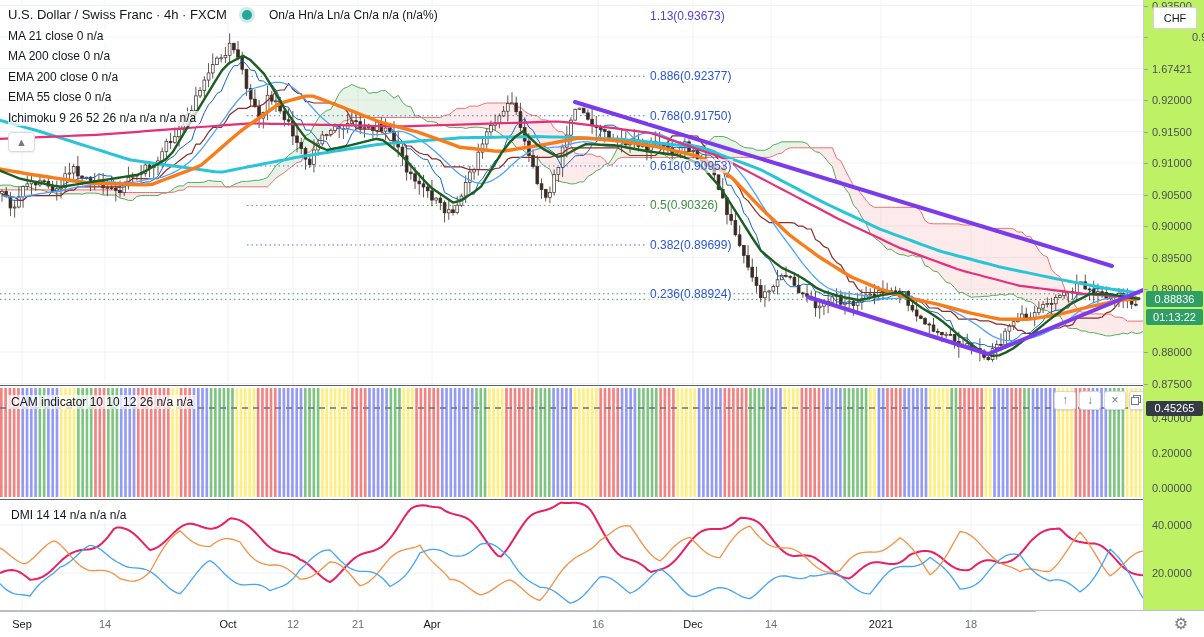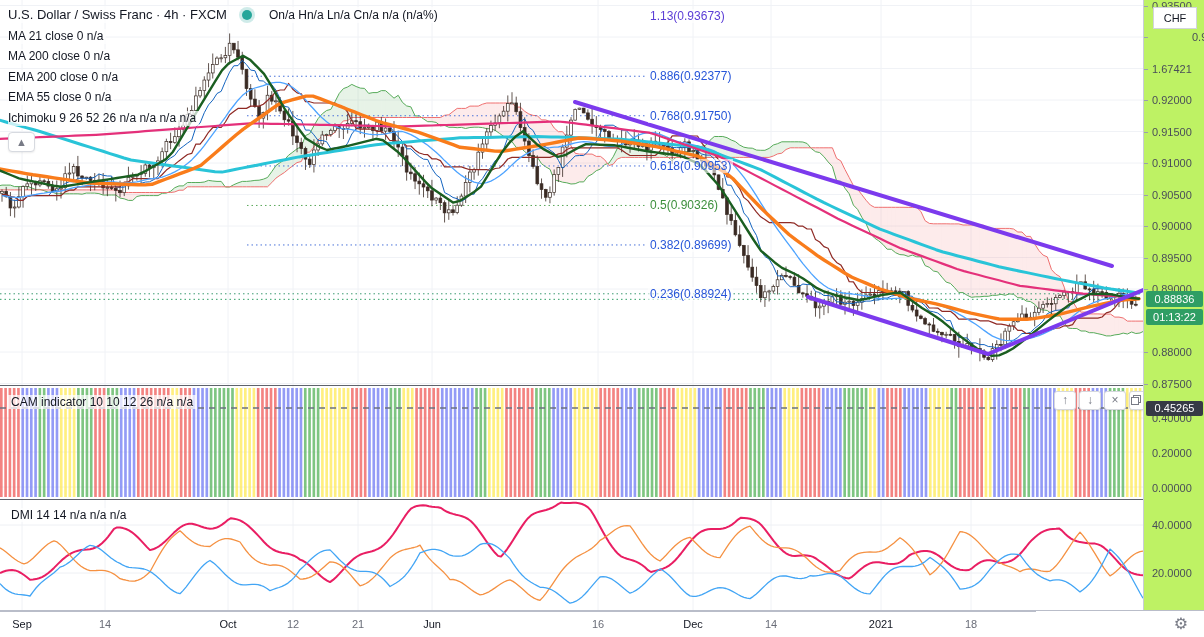--- a/index.html
+++ b/index.html
@@ -1328,21 +1328,21 @@
       </div>
   </div>
 
   <div class="time-axis">
       <div id="time-labels">
         <div class="time-label major" style="left: 22px;">Sep</div>
         <div class="time-label" style="left: 105px;">14</div>
         <div class="time-label major" style="left: 228px;">Oct</div>
         <div class="time-label" style="left: 293px;">12</div>
         <div class="time-label" style="left: 358px;">21</div>
-        <div class="time-label major" style="left: 432px;">Jun</div>
+        <div class="time-label major" style="left: 432px;">Apr</div>
         <div class="time-label" style="left: 598px;">16</div>
         <div class="time-label major" style="left: 693px;">Dec</div>
         <div class="time-label" style="left: 771px;">14</div>
         <div class="time-label major" style="left: 881px;">2021</div>
         <div class="time-label" style="left: 971px;">18</div>
       </div>
     </div>
   <div class="gear">⚙</div>
 </div>
 

